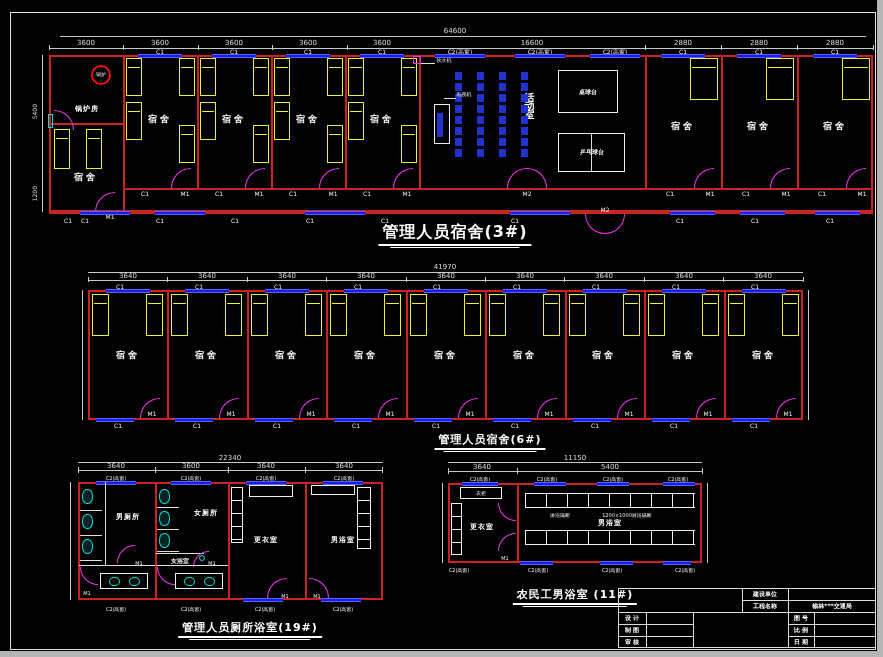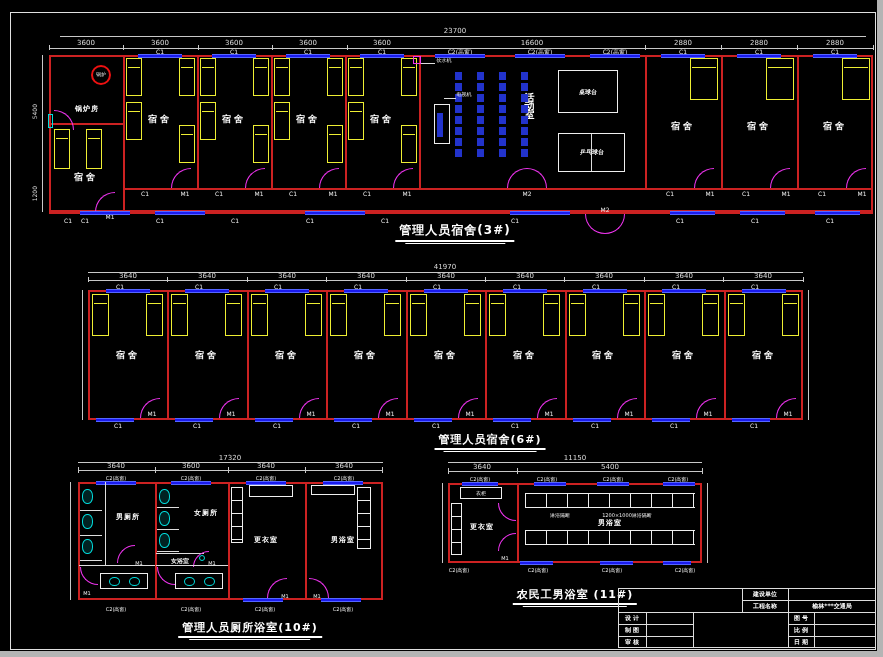--- a/index.html
+++ b/index.html
@@ -23,21 +23,21 @@
 .dim{position:absolute;color:#ddd;font-size:7px;line-height:1;transform:translateX(-50%);white-space:nowrap}
 .code{position:absolute;color:#eee;font-size:6px;line-height:1;transform:translateX(-50%);white-space:nowrap}
 .code.t5{font-size:5px}
 .rl{position:absolute;color:#fff;font-size:9px;line-height:1;font-weight:bold;letter-spacing:3px;transform:translate(-50%,-50%);white-space:nowrap}
 .rl.s{font-size:7px;letter-spacing:1px}
 .rl.xs{font-size:6px;letter-spacing:0}
 .vt{position:absolute;color:#fff;writing-mode:vertical-rl;letter-spacing:8px;font-size:10px;font-weight:bold}
 .vdim{position:absolute;color:#ddd;font-size:6px;line-height:1;writing-mode:vertical-rl;transform:rotate(180deg)}
 .dl{position:absolute;background:#c8c8c8}
 .ticks{position:absolute;height:5px}
-.ptitle{position:absolute;color:#fff;font-size:12px;font-weight:bold;letter-spacing:1px;transform:translateX(-50%);white-space:nowrap;border-bottom:2px solid #fff;padding:0 4px 1px}
+.ptitle{position:absolute;color:#fff;font-size:16px;font-weight:bold;letter-spacing:1px;transform:translateX(-50%);white-space:nowrap;border-bottom:2px solid #fff;padding:0 4px 1px}
 .ptitle:after{content:"";position:absolute;left:8%;right:8%;bottom:-4px;height:1px;background:#fff}
 .ptitle.sm{font-size:11px}
 .wc{position:absolute;width:11px;height:15px;border:1px solid #0dd;border-radius:45%;background:#022}
 .sink{position:absolute;width:11px;height:9px;border:1px solid #0dd;border-radius:50%}
 .tbl{position:absolute;border:1px solid #eee}
 .chaircol{position:absolute;width:7px;height:88px;background:repeating-linear-gradient(180deg,#23c 0 8px,transparent 8px 11px)}
 .lcol{position:absolute;border:1px solid #eee;background:repeating-linear-gradient(180deg,transparent 0 12px,#eee 12px 13px)}
 .stall{position:absolute;border-top:1px solid #eee;border-bottom:1px solid #eee;background:repeating-linear-gradient(90deg,#eee 0 1px,transparent 1px 21px)}
 .circ{position:absolute;border:2px solid #e11;border-radius:50%}
 .mbox{position:absolute;border:1px solid #e3e}
@@ -48,21 +48,21 @@
 .chrome{position:absolute;background:#b4b4b4}
 .frame{position:absolute;border:1px solid #e0e0e0}
 </style>
 </head>
 <body>
 
 <div class="frame" style="left:10px;top:12px;width:866px;height:638px"></div>
 
 <div class="plan" style="left:40px;top:14px;width:843px;height:235px">
   <div class="dl" style="left:20px;top:22px;width:806px;height:1px"></div>
-  <span class="dim" style="left:415px;top:14px">23700</span>
+  <span class="dim" style="left:415px;top:14px">64600</span>
   <div class="dl" style="left:9px;top:34px;width:824px;height:1px"></div>
   <div class="ticks" style="left:9px;top:31px;width:372px;background:repeating-linear-gradient(90deg,#ccc 0 1px,transparent 1px 74.4px)"></div>
   <div class="ticks" style="left:605px;top:31px;width:229px;background:repeating-linear-gradient(90deg,#ccc 0 1px,transparent 1px 76px)"></div>
   <span class="dim" style="left:46px;top:26px">3600</span>
   <span class="dim" style="left:120px;top:26px">3600</span>
   <span class="dim" style="left:194px;top:26px">3600</span>
   <span class="dim" style="left:268px;top:26px">3600</span>
   <span class="dim" style="left:342px;top:26px">3600</span>
   <span class="dim" style="left:492px;top:26px">16600</span>
   <span class="dim" style="left:643px;top:26px">2880</span>
@@ -333,21 +333,21 @@
   <span class="code" style="left:674px;top:163px">C1</span>
   <div class="win" style="left:652px;top:158px;width:38px"></div>
 
   <div class="dl" style="left:2px;top:30px;width:1px;height:130px"></div>
   <div class="dl" style="left:728px;top:30px;width:1px;height:130px"></div>
   <span class="ptitle sm" style="left:410px;top:172px">管理人员宿舍(6#)</span>
 </div>
 
 <div class="plan" style="left:65px;top:455px;width:335px;height:190px">
   <div class="dl" style="left:13px;top:7px;width:305px;height:1px"></div>
-  <span class="dim" style="left:165px;top:0px">17320</span>
+  <span class="dim" style="left:165px;top:0px">22340</span>
   <div class="dl" style="left:13px;top:15px;width:305px;height:1px"></div>
   <div class="dl" style="left:13px;top:12px;width:1px;height:6px"></div>
   <div class="dl" style="left:90px;top:12px;width:1px;height:6px"></div>
   <div class="dl" style="left:163px;top:12px;width:1px;height:6px"></div>
   <div class="dl" style="left:240px;top:12px;width:1px;height:6px"></div>
   <div class="dl" style="left:317px;top:12px;width:1px;height:6px"></div>
   <span class="dim" style="left:51px;top:8px">3640</span>
   <span class="dim" style="left:126px;top:8px">3600</span>
   <span class="dim" style="left:201px;top:8px">3640</span>
   <span class="dim" style="left:279px;top:8px">3640</span>
@@ -413,21 +413,21 @@
   <span class="rl s" style="left:278px;top:85px">男浴室</span>
   <div class="arc tr" style="left:244px;top:123px"></div>
   <span class="code t5" style="left:252px;top:139px">M1</span>
   <div class="win" style="left:256px;top:143px;width:40px"></div>
   <span class="code t5" style="left:278px;top:152px">C2(高窗)</span>
 
   <span class="code t5" style="left:51px;top:152px">C2(高窗)</span>
   <span class="code t5" style="left:126px;top:152px">C2(高窗)</span>
   <div class="dl" style="left:5px;top:27px;width:1px;height:118px"></div>
 
-  <span class="ptitle sm" style="left:185px;top:165px">管理人员厕所浴室(10#)</span>
+  <span class="ptitle sm" style="left:185px;top:165px">管理人员厕所浴室(19#)</span>
 </div>
 
 <div class="plan" style="left:435px;top:455px;width:295px;height:155px">
   <div class="dl" style="left:13px;top:7px;width:254px;height:1px"></div>
   <span class="dim" style="left:140px;top:0px">11150</span>
   <div class="dl" style="left:13px;top:16px;width:254px;height:1px"></div>
   <div class="dl" style="left:13px;top:13px;width:1px;height:6px"></div>
   <div class="dl" style="left:82px;top:13px;width:1px;height:6px"></div>
   <div class="dl" style="left:267px;top:13px;width:1px;height:6px"></div>
   <span class="dim" style="left:47px;top:9px">3640</span>

